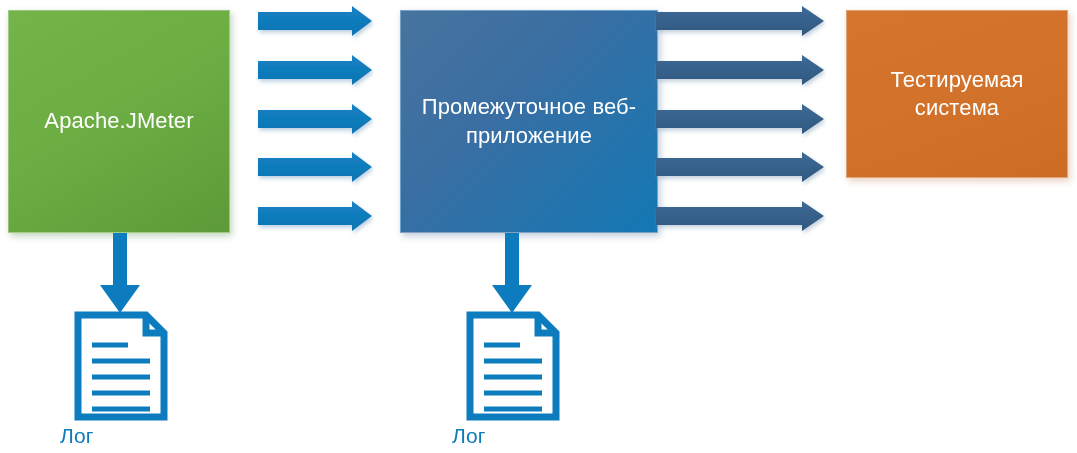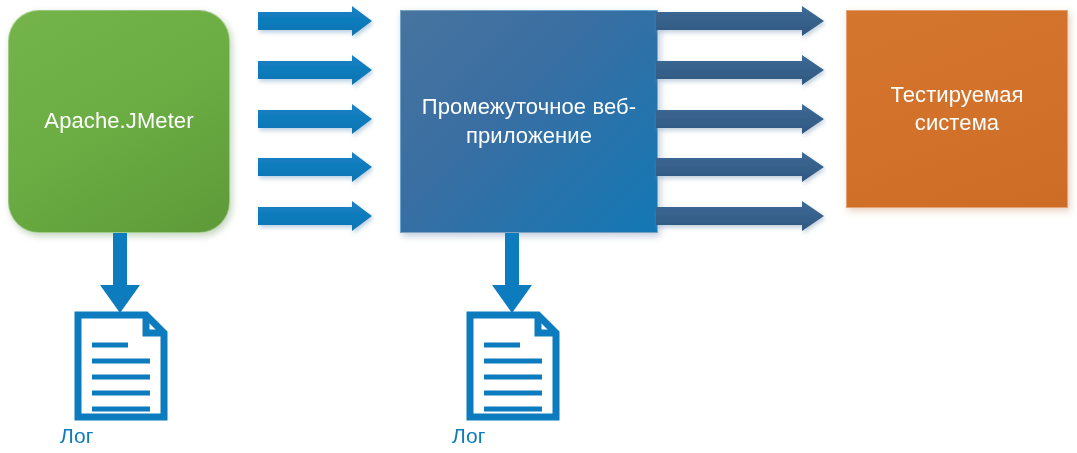--- a/index.html
+++ b/index.html
@@ -35,33 +35,32 @@
     letter-spacing: 0.1px;
     box-sizing: border-box;
     border: 1px solid rgba(255,255,255,0.35);
   }
 
   .node-jmeter {
     left: 8px;  top: 10px;
     width: 222px; height: 223px;
     background: linear-gradient(150deg, #74b44a 0%, #6cae44 45%, #5d9a38 100%);
     box-shadow: 2px 3px 7px rgba(120,160,110,0.45);
-    border-radius: 31px;
   }
 
   .node-middleware {
     left: 400px; top: 10px;
     width: 258px; height: 223px;
     background: linear-gradient(135deg, #47749f 0%, #3a6ea2 40%, #1378b5 100%);
     box-shadow: 2px 3px 7px rgba(110,140,175,0.45);
   }
 
   .node-sut {
     left: 846px; top: 10px;
-    width: 222px; height: 198px;
+    width: 222px; height: 168px;
     background: linear-gradient(160deg, #d4762d 0%, #d2712a 55%, #cd6c25 100%);
     box-shadow: 2px 3px 7px rgba(205,150,110,0.45);
   }
 
   .node-label { display: block; padding: 0 8px; }
 
   
   .arrow {
     position: absolute;
     display: block;

